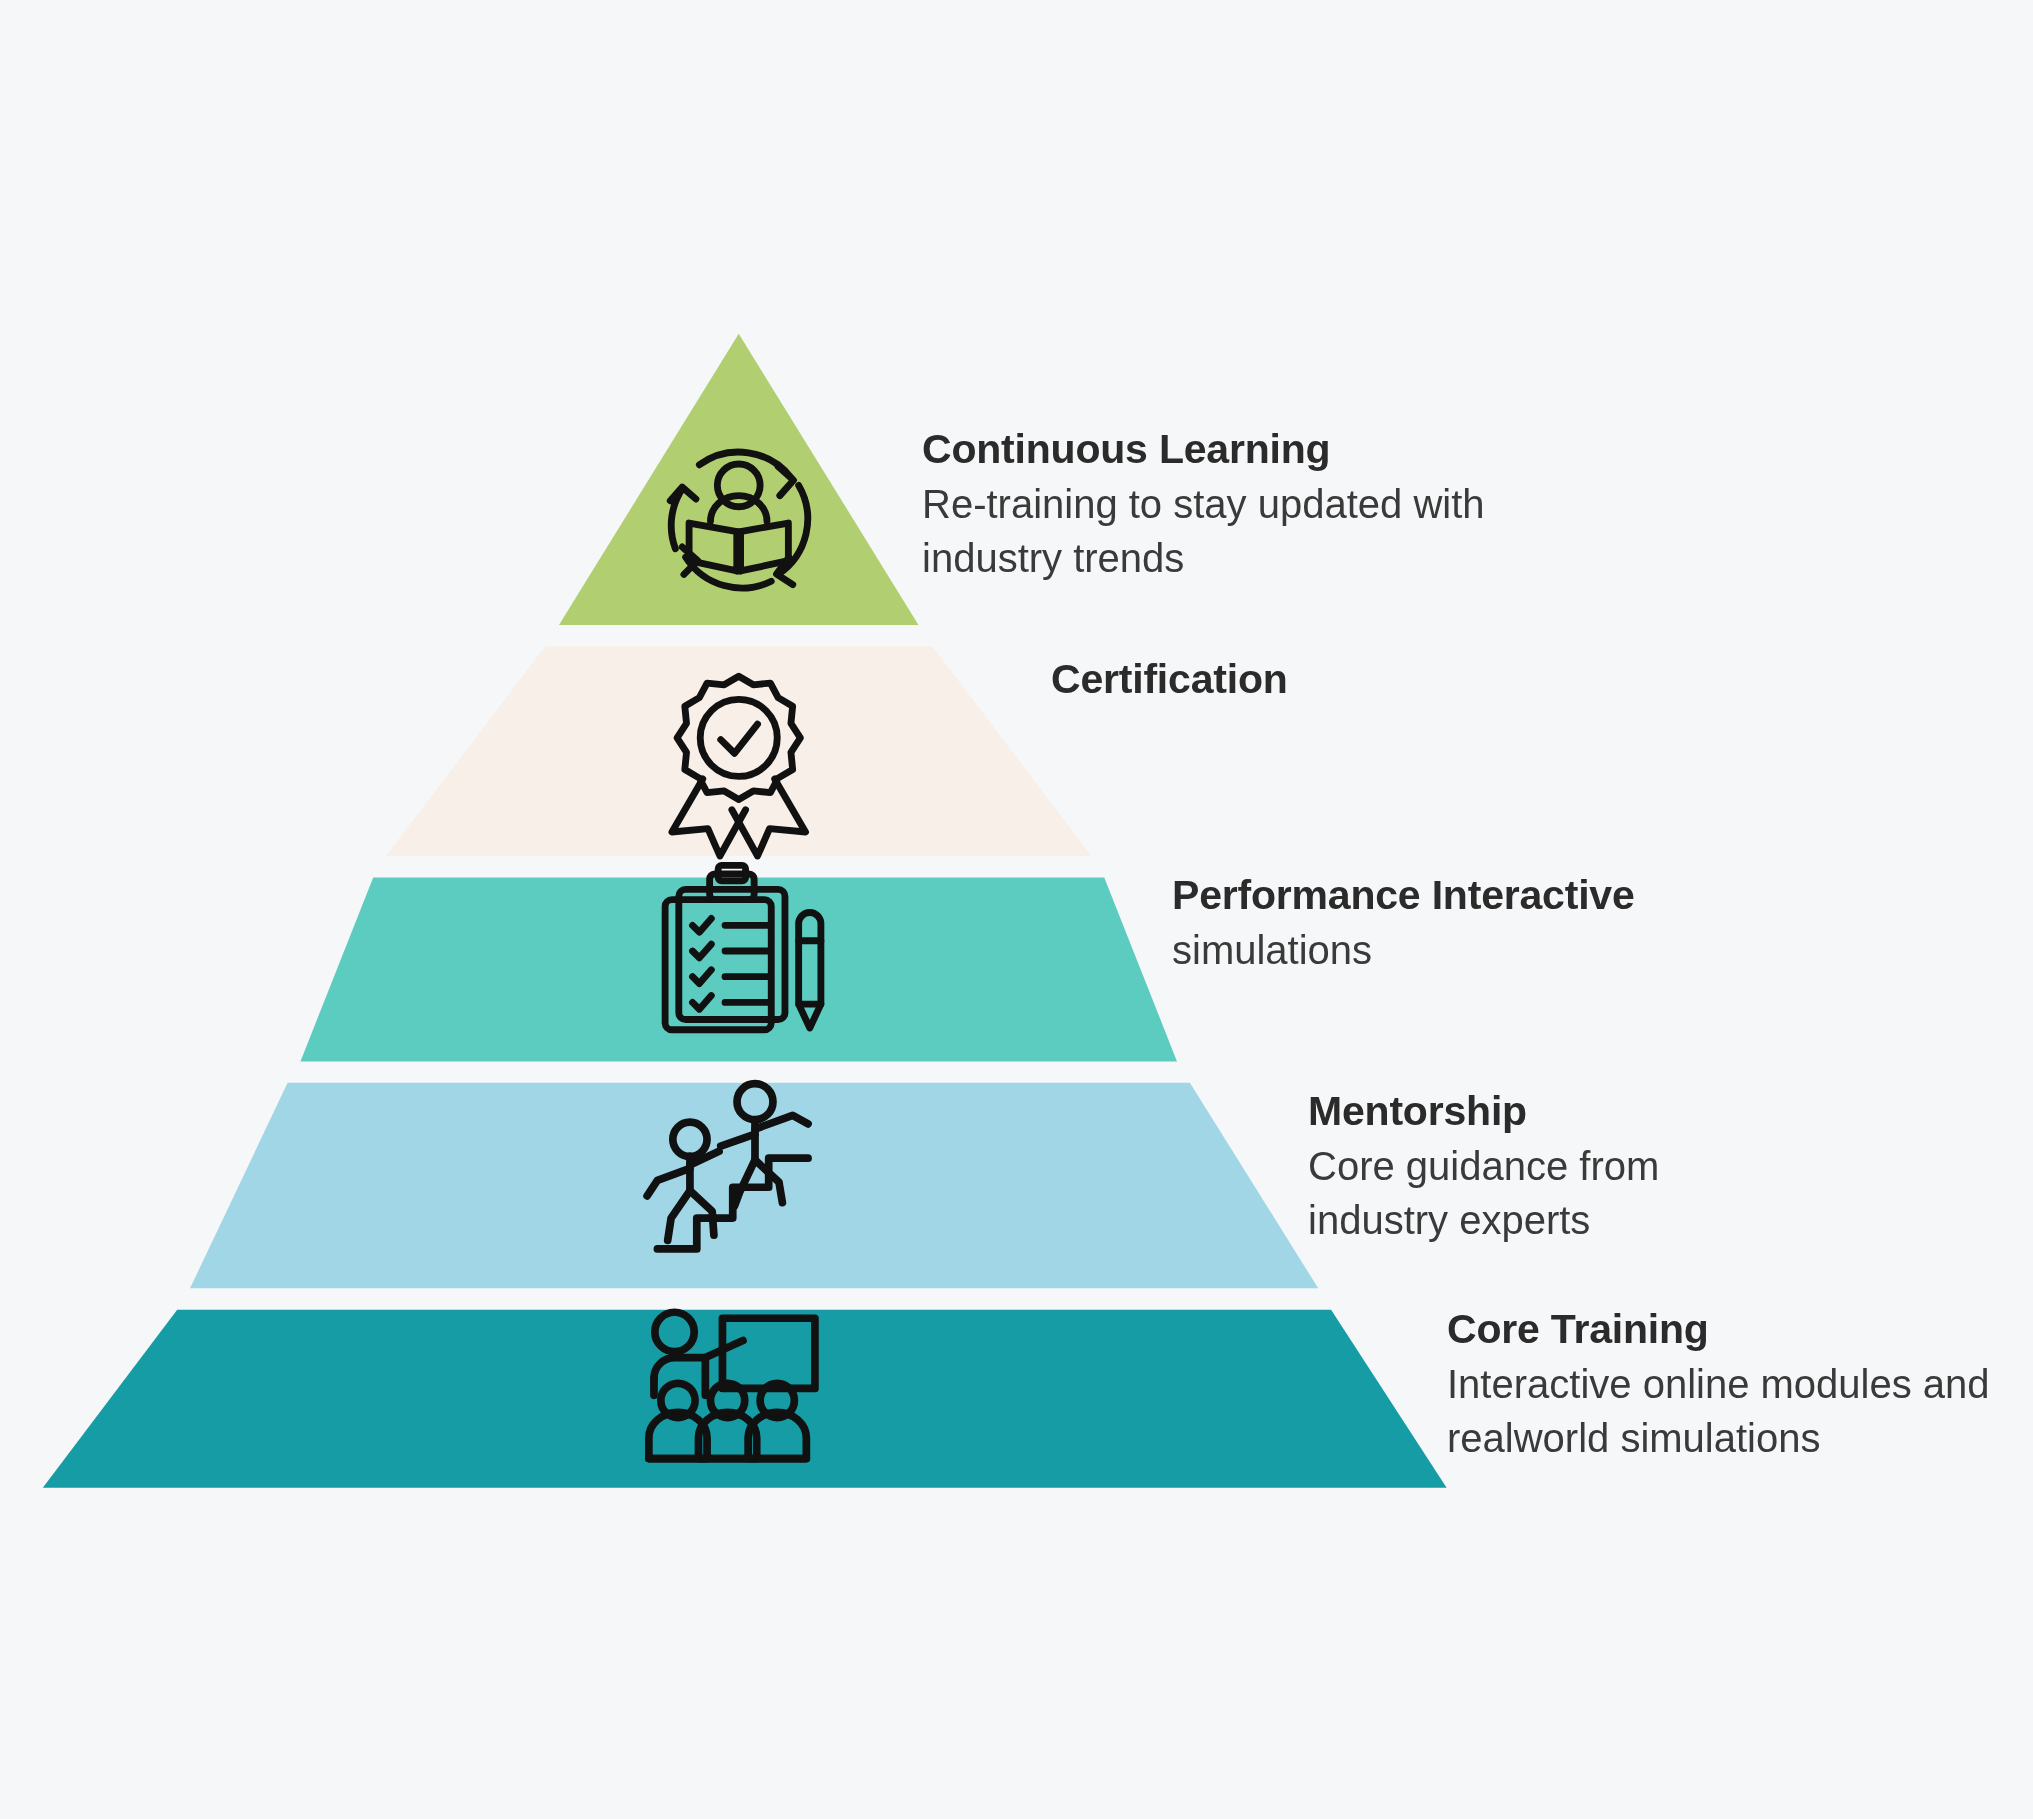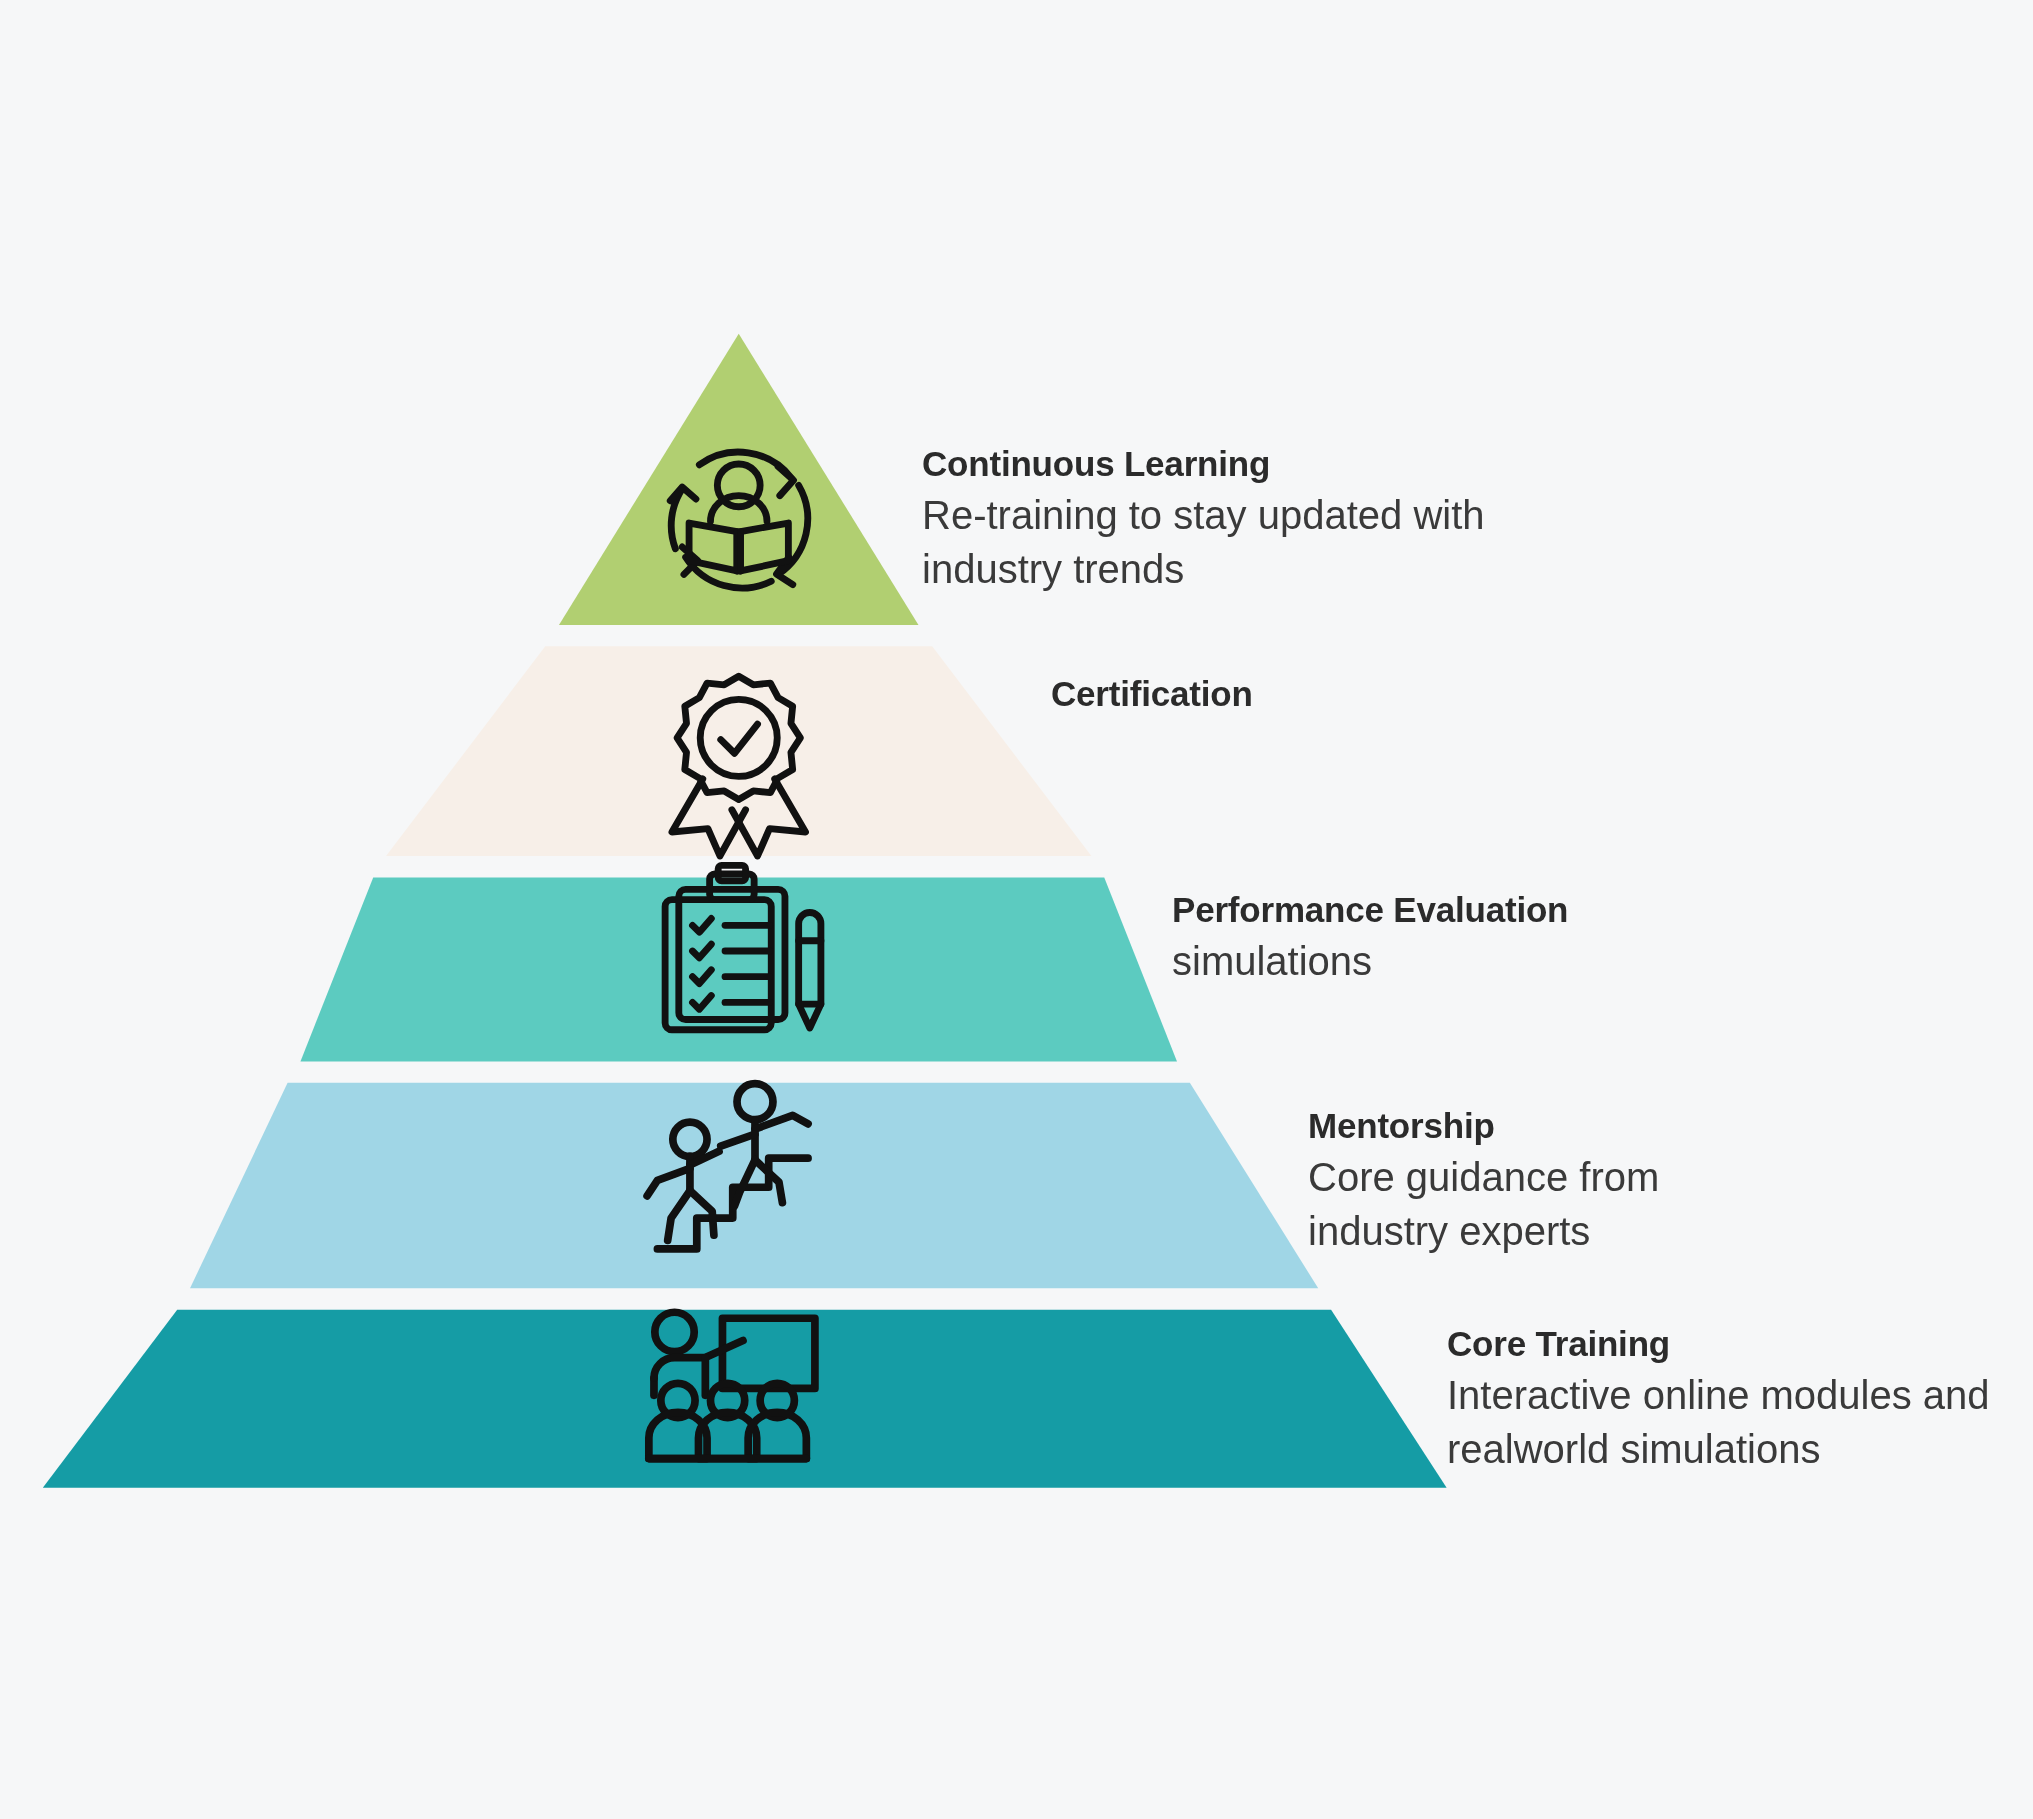--- a/index.html
+++ b/index.html
@@ -23,27 +23,26 @@
     left: 0;
     top: 0;
     width: 2033px;
     height: 1819px;
   }
   .level-text {
     position: absolute;
     color: #2b2b2b;
   }
   .level-title {
-    font-size: 35px;
+    font-size: 41px;
     font-weight: bold;
     letter-spacing: -0.2px;
     line-height: 1.18;
     margin-bottom: 5.1px;
     white-space: nowrap;
-    margin-top: 18px;
   }
   .level-desc {
     font-size: 40px;
     font-weight: normal;
     line-height: 1.34;
     color: #3a3a3a;
     max-width: 582px;
   }
   
   #text-level-5 { left: 922px; top: 425px; }
@@ -154,21 +153,21 @@
       <div>Re-training to stay updated with</div>
       <div>industry trends</div>
     </div>
   </div>
 
   <div class="level-text" id="text-level-4">
     <div class="level-title">Certification</div>
   </div>
 
   <div class="level-text" id="text-level-3">
-    <div class="level-title">Performance Evaluation</div>
+    <div class="level-title">Performance Interactive</div>
     <div class="level-desc">
       <div>simulations</div>
     </div>
   </div>
 
   <div class="level-text" id="text-level-2">
     <div class="level-title">Mentorship</div>
     <div class="level-desc">
       <div>Core guidance from</div>
       <div>industry experts</div>

